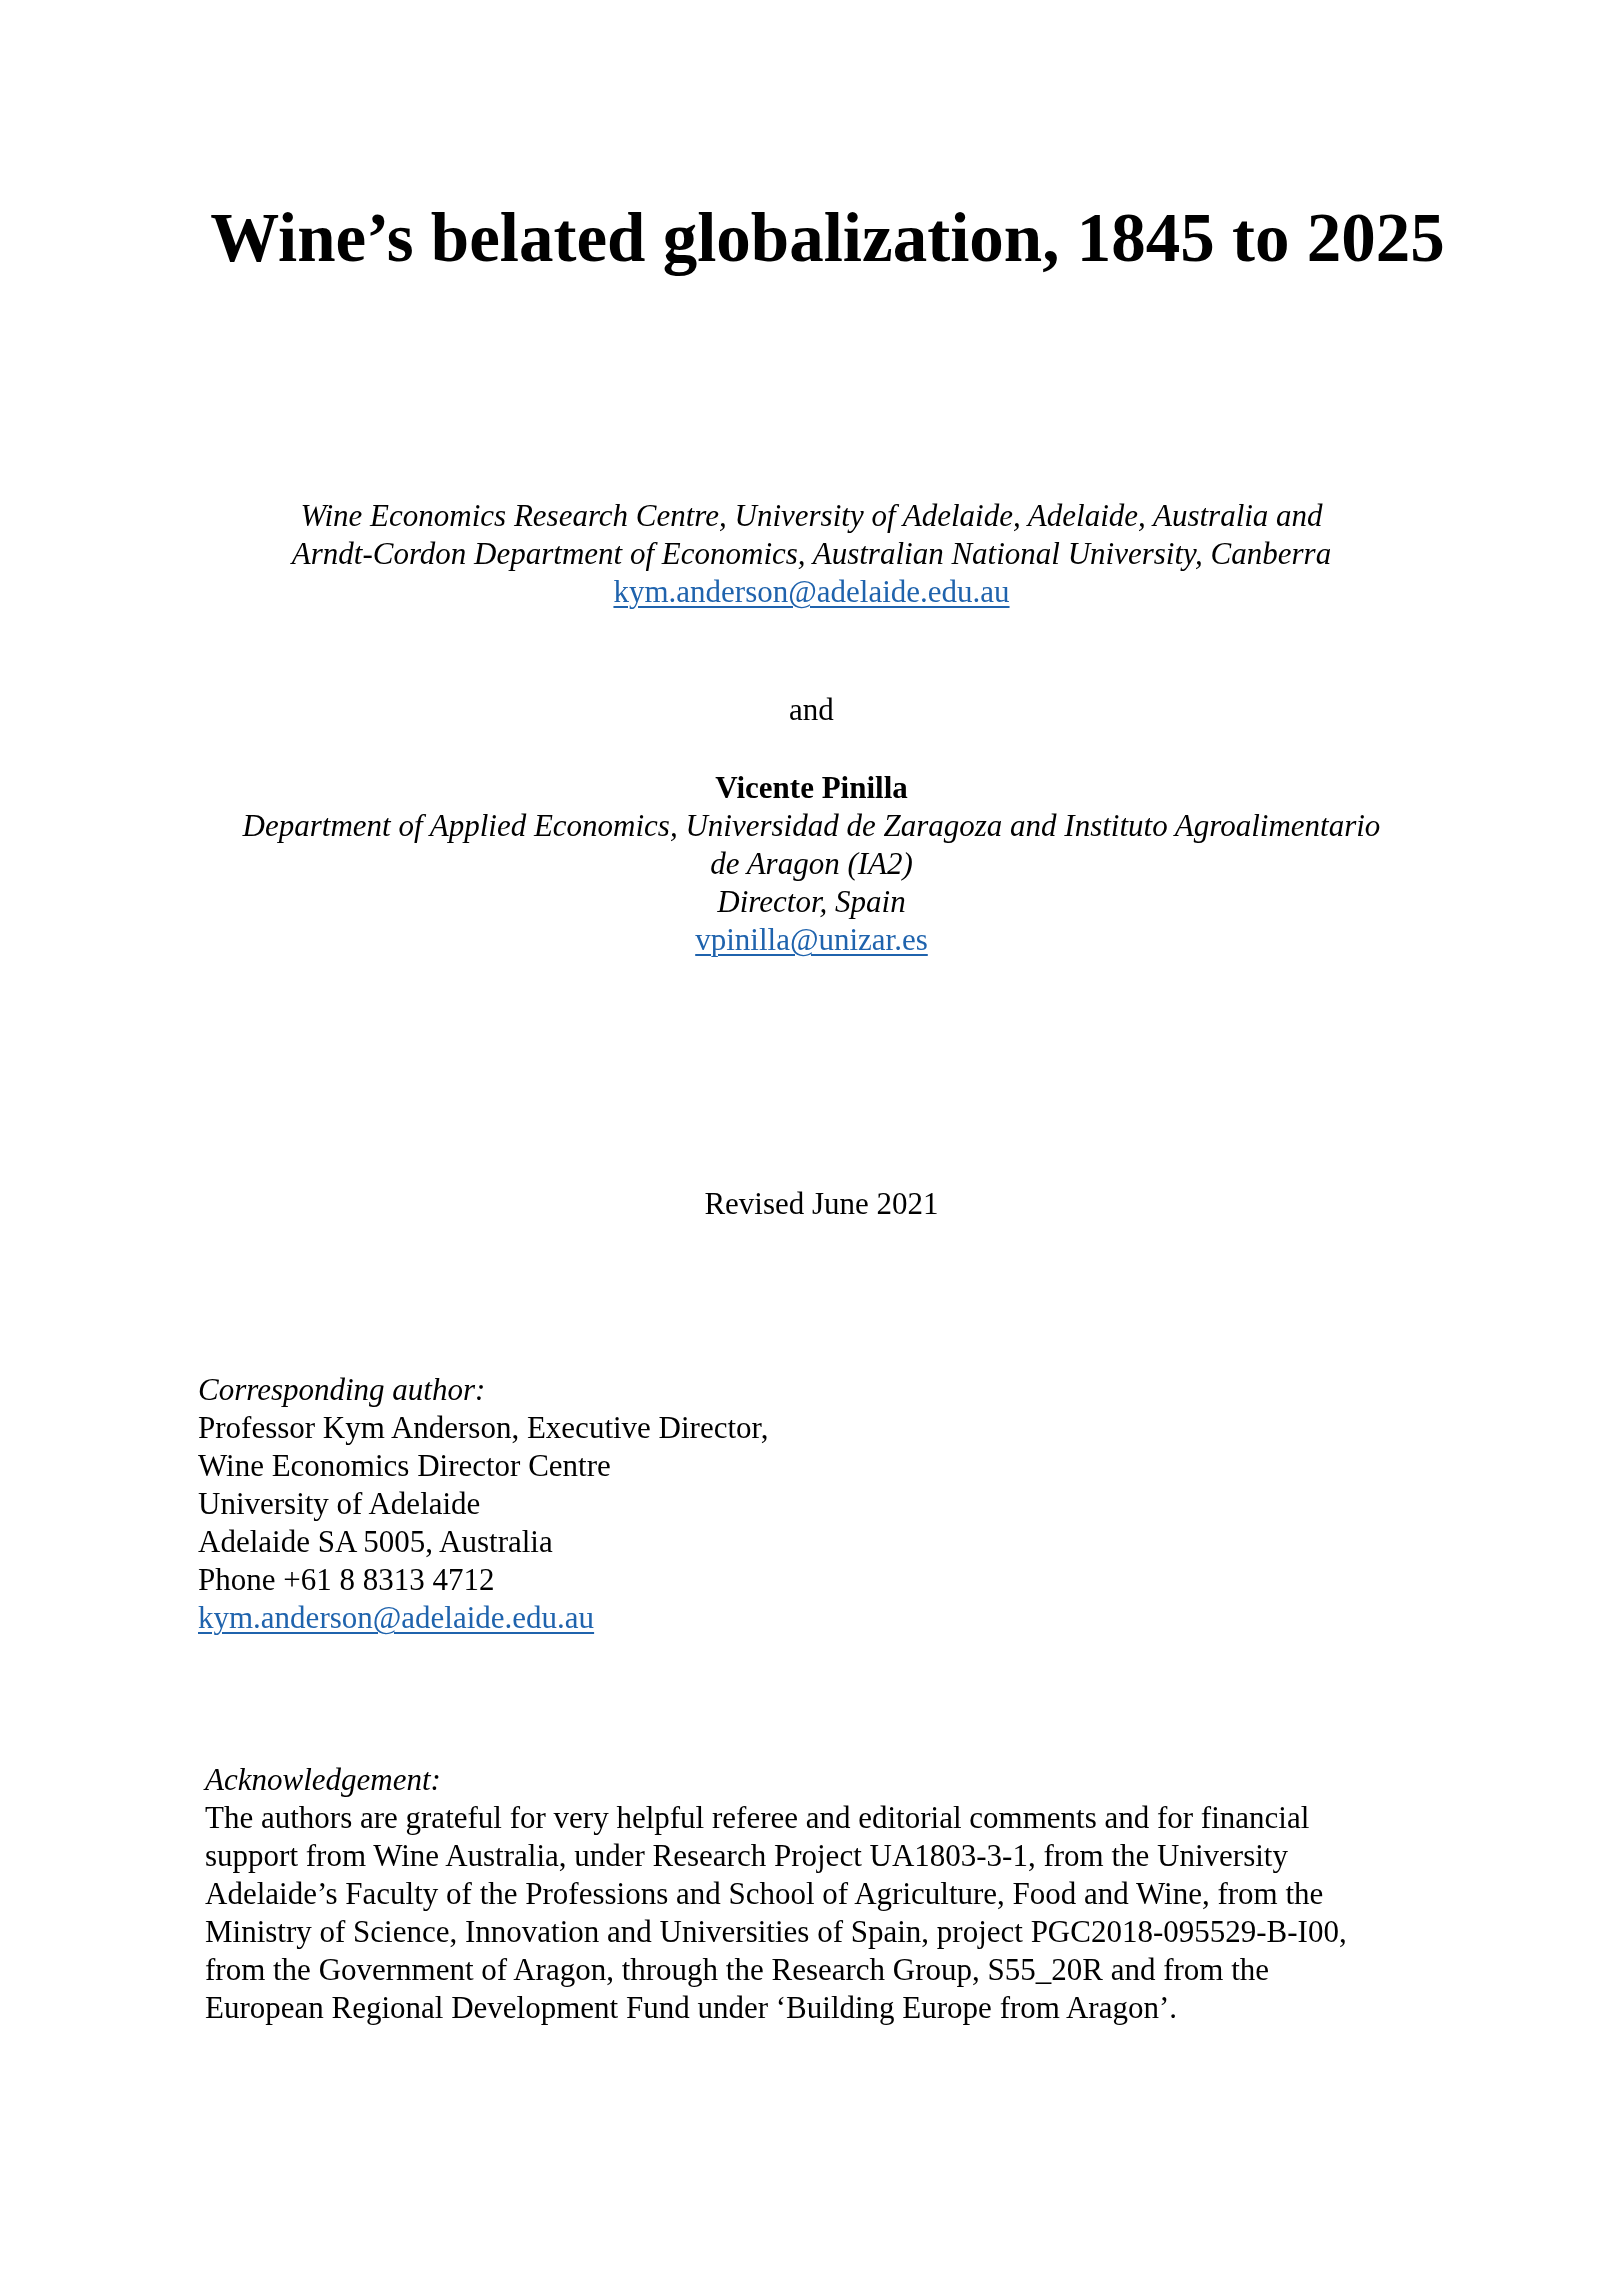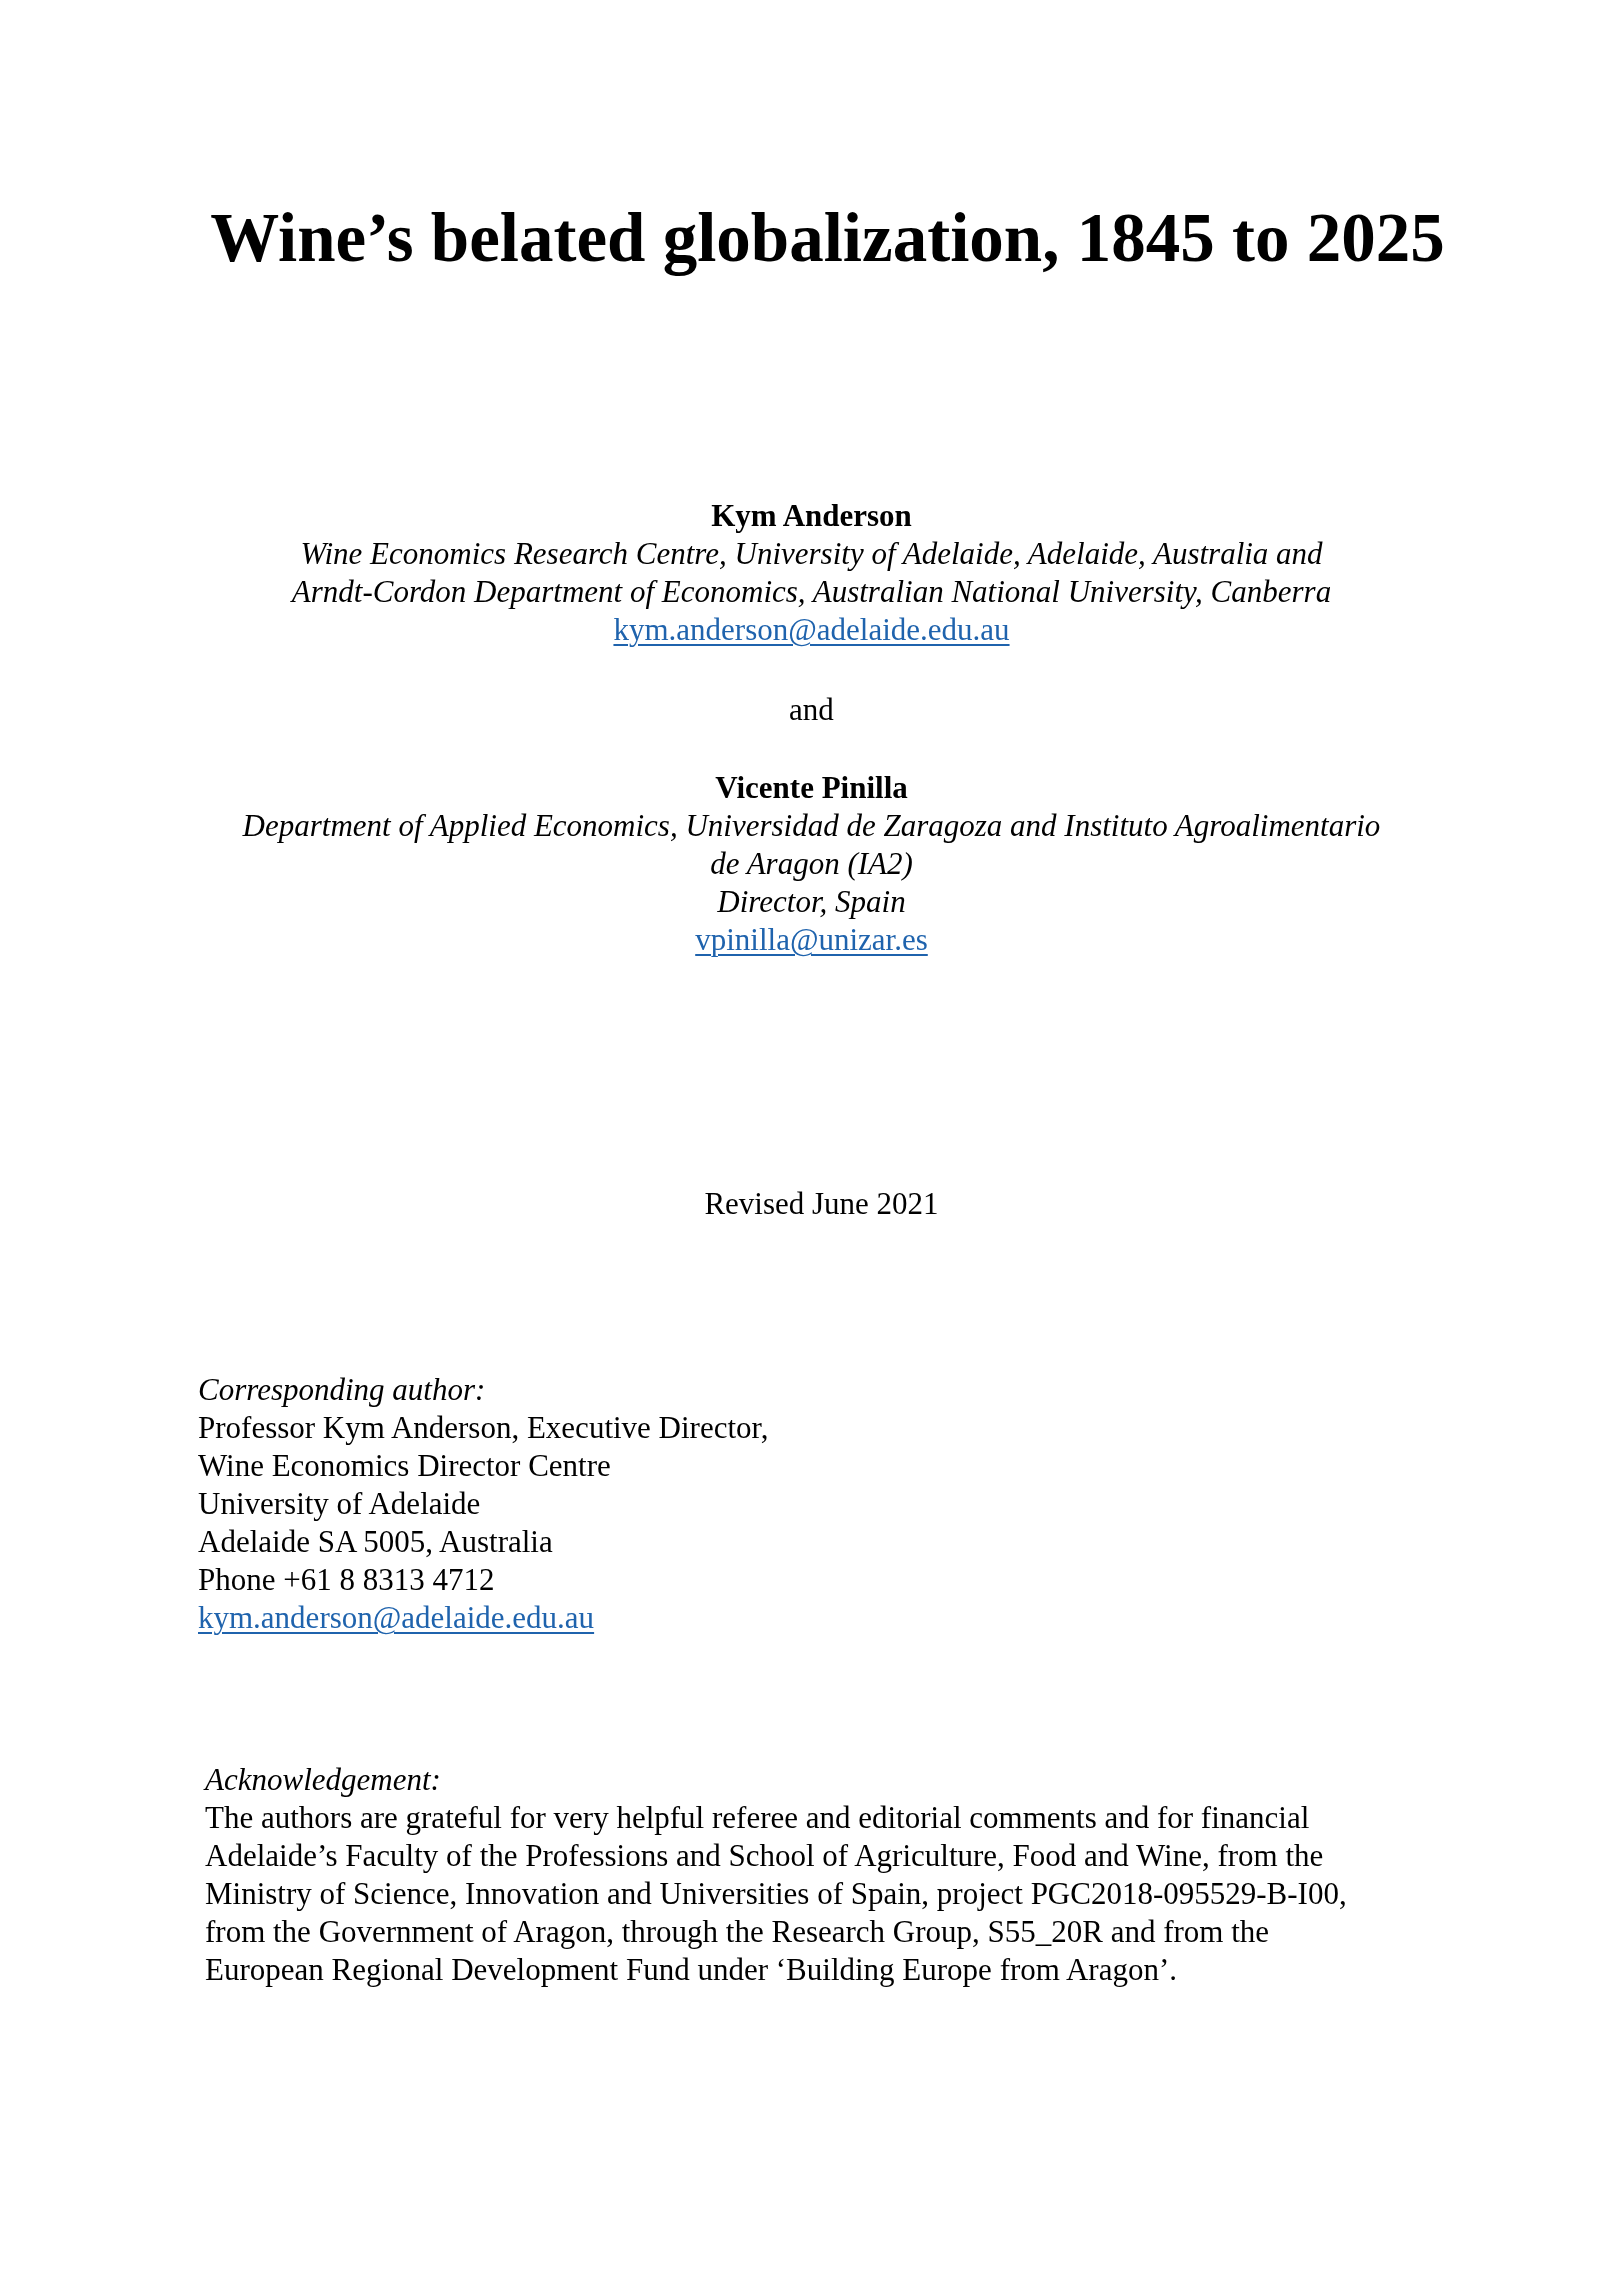--- a/index.html
+++ b/index.html
@@ -14,21 +14,20 @@
   .ital { font-style:italic; }
   a.link { color:#1f63ad; text-decoration:underline; text-decoration-thickness:2px; text-underline-offset:3.9px; }
   .left-block { font-size:31px; line-height:38px; white-space:nowrap; }
 </style>
 </head>
 <body>
 
 <h1 class="abs title" style="margin:0;">Wine’s belated globalization, 1845 to 2025</h1>
 
 <div class="abs center-block" style="top:497px;">
-  <div class="bold">Kym Anderson</div>
   <div class="ital">Wine Economics Research Centre, University of Adelaide, Adelaide, Australia and</div>
   <div class="ital">Arndt-Cordon Department of Economics, Australian National University, Canberra</div>
   <div><a class="link" href="#">kym.anderson@adelaide.edu.au</a></div>
 </div>
 
 <div class="abs center-block" style="top:691px;">
   <div>and</div>
 </div>
 
 <div class="abs center-block" style="top:769px;">
@@ -49,18 +48,19 @@
   <div>Wine Economics Director Centre</div>
   <div>University of Adelaide</div>
   <div>Adelaide SA 5005, Australia</div>
   <div>Phone +61 8 8313 4712</div>
   <div><a class="link" href="#">kym.anderson@adelaide.edu.au</a></div>
 </div>
 
 <div class="abs left-block" style="top:1761px; left:205px;">
   <div class="ital">Acknowledgement:</div>
   <div>The authors are grateful for very helpful referee and editorial comments and for financial</div>
+  <div>support from Wine Australia, under Research Project UA1803-3-1, from the University</div>
   <div>Adelaide’s Faculty of the Professions and School of Agriculture, Food and Wine, from the</div>
   <div>Ministry of Science, Innovation and Universities of Spain, project PGC2018-095529-B-I00,</div>
   <div>from the Government of Aragon, through the Research Group, S55_20R and from the</div>
   <div>European Regional Development Fund under ‘Building Europe from Aragon’.</div>
 </div>
 
 
 </body></html>

